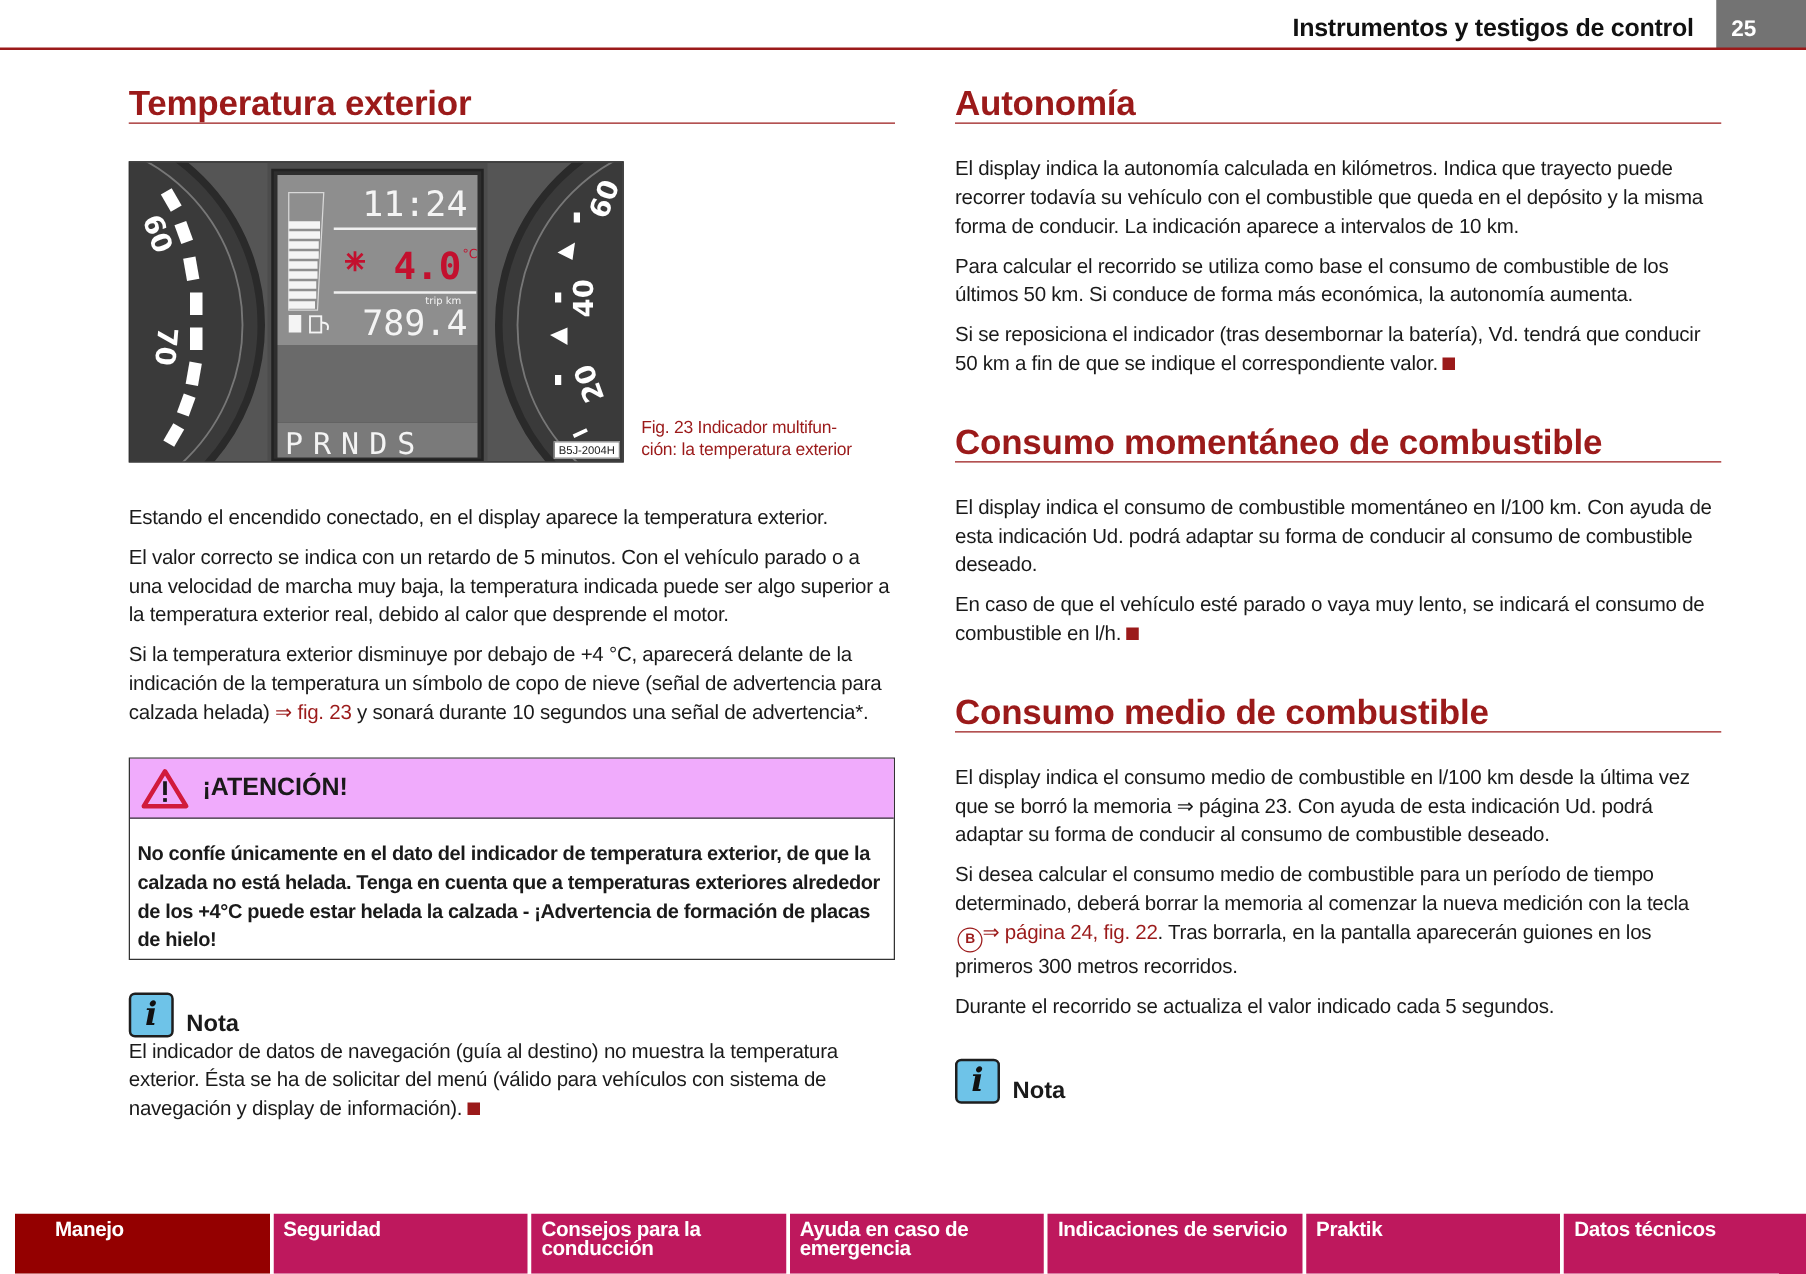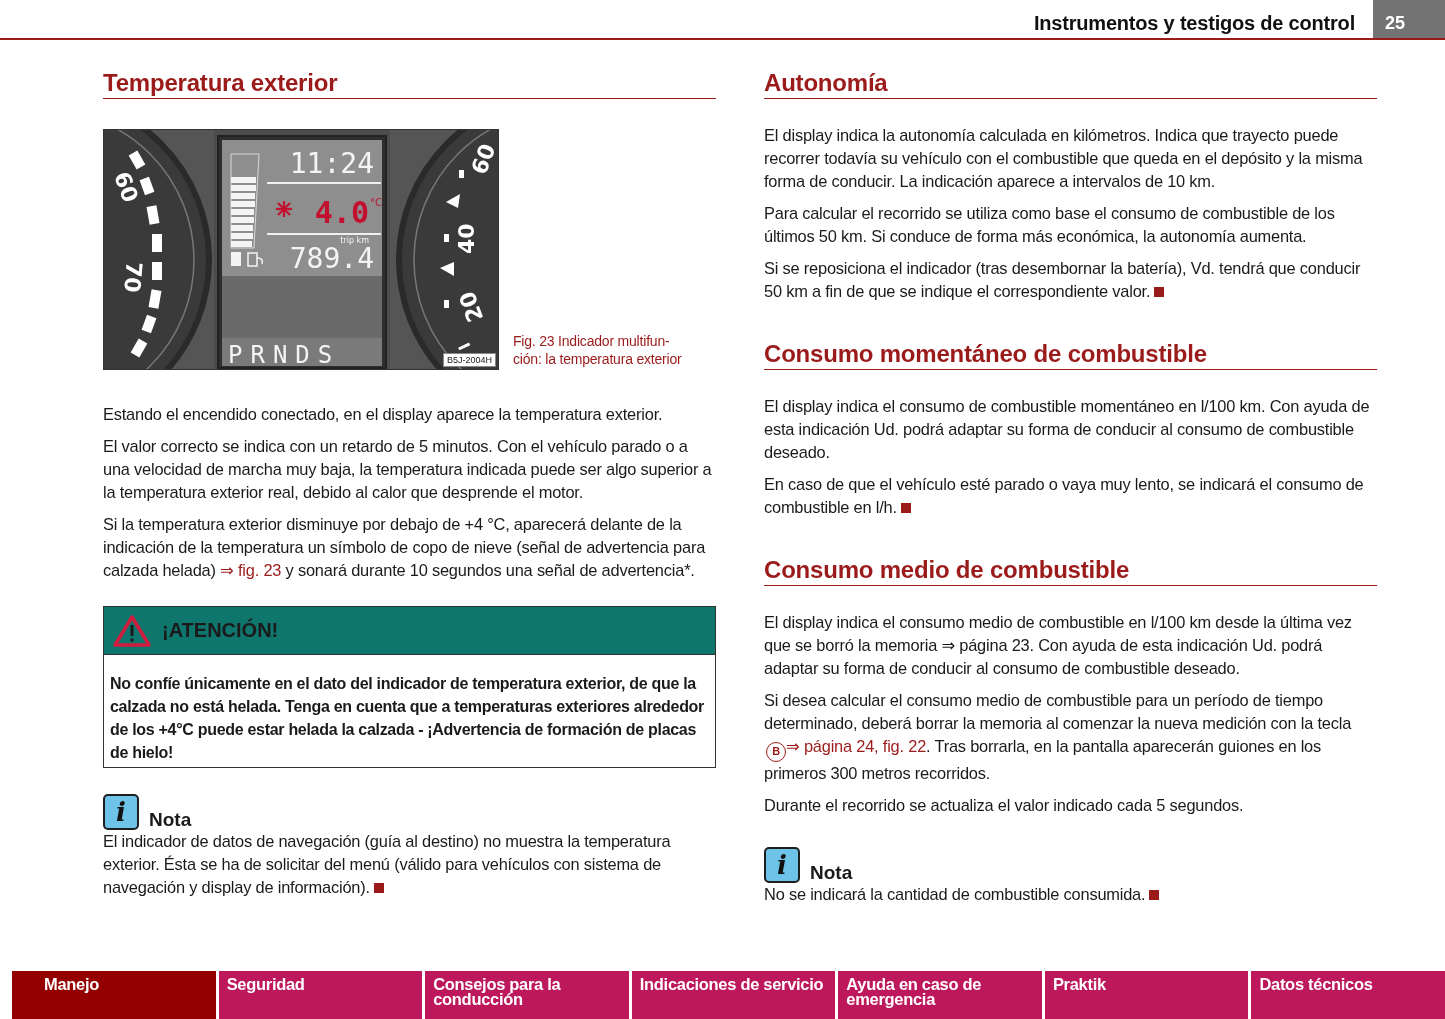--- a/index.html
+++ b/index.html
@@ -10,37 +10,37 @@
   .page-header { position: absolute; left: 0; top: 0; width: 1445px; height: 41px; }
   .header-rule { position: absolute; left: 0; top: 38px; width: 1445px; height: 2px; background: #9b1a1a; }
   .header-title { position: absolute; right: 90px; top: 12px; font-size: 20px; font-weight: bold; color: #111; letter-spacing: -0.2px; }
   .page-number { position: absolute; right: 0; top: 0; width: 72px; height: 40px; background: #737373; color: #fff; font-weight: bold; font-size: 18px; padding: 13px 0 0 12px; }
 
   
   .col { position: absolute; top: 70px; width: 613px; }
   .col-left { left: 103px; }
   .col-right { left: 764px; }
 
-  .section-title { color: #9b1a1a; font-weight: bold; font-size: 24px; letter-spacing: -0.2px; padding-bottom: 2px; border-bottom: 1.5px solid #9b1a1a; line-height: 26px; }
+  .section-title { color: #9b1a1a; font-weight: bold; font-size: 28px; letter-spacing: -0.2px; padding-bottom: 2px; border-bottom: 1.5px solid #9b1a1a; line-height: 26px; }
 
   .p { font-size: 16.4px; line-height: 23px; color: #1a1a1a; margin-bottom: 9px; letter-spacing: -0.2px; }
   .link { color: #9b1a1a; }
   .end-mark { display: inline-block; width: 10px; height: 10px; background: #9b1a1a; margin-left: 4px; vertical-align: 0px; }
   .key-b { display: inline-block; width: 20px; height: 20px; border: 1.5px solid #9b1a1a; border-radius: 50%; color: #9b1a1a; font-size: 11px; font-weight: bold; text-align: center; line-height: 17px; vertical-align: -3px; margin-left: 2px; }
 
   
   .figure-wrap { position: relative; margin-top: 30px; height: 240px; }
   .figure { position: absolute; left: 0; top: 0; width: 396px; height: 241px; border: 1px solid #333; background: #4a4a4a; overflow: hidden; }
   .figure svg { display: block; }
   .fig-code { position: absolute; right: 2px; bottom: 2px; background: #fff; color: #222; font-size: 9px; padding: 1px 3px; border: 1px solid #888; }
   .fig-caption { position: absolute; left: 410px; top: 203px; color: #9b1a1a; font-weight: normal; font-size: 14px; line-height: 18px; letter-spacing: -0.2px; }
 
   
   .warning-box { border: 1.5px solid #333; margin-top: 24px; }
-  .warning-head { background: #0f766e; height: 48px; border-bottom: 1.5px solid #333; display: flex; align-items: center; padding-left: 8px; }
+  .warning-head { background: #f0abfc; height: 48px; border-bottom: 1.5px solid #333; display: flex; align-items: center; padding-left: 8px; }
   .warning-head .title { font-weight: bold; font-size: 20px; margin-left: 10px; }
   .warning-body { padding: 17px 6px 3px 6px; font-weight: bold; font-size: 16px; line-height: 23px; letter-spacing: -0.3px; }
 
   
   .note-head { display: flex; align-items: flex-end; margin-top: 26px; }
   .info-icon { width: 36px; height: 36px; background: #6ec3e8; border: 2px solid #1e1e1e; border-radius: 5px; display: flex; align-items: center; justify-content: center; font-family: "DejaVu Serif", serif; font-weight: bold; font-style: italic; font-size: 26px; color: #111; }
   .note-title { font-weight: bold; font-size: 19px; margin-left: 10px; line-height: 20px; }
   .note-text { margin-top: 0px; }
 
   
@@ -194,24 +194,23 @@
     <p class="p">
       <span>Si desea calcular el consumo medio de combustible para un período de tiempo determinado, deberá borrar la memoria al comenzar la nueva medición con la tecla </span><span class="key-b">B</span><span class="link">⇒ página 24, fig. 22</span><span>. Tras borrarla, en la pantalla aparecerán guiones en los primeros 300 metros recorridos.</span>
     </p>
     <p class="p">Durante el recorrido se actualiza el valor indicado cada 5 segundos.</p>
   </div>
 
   <div class="note-head" style="margin-top: 30px;">
     <div class="info-icon">i</div>
     <div class="note-title">Nota</div>
   </div>
-  <p class="p note-text"><span>No se indicará la cantidad de combustible consumida.</span><span class="end-mark"></span></p>
 </div>
 
 <div class="footer">
   <div class="tab active" style="width: 204px;">Manejo</div>
   <div class="tab" style="width: 204px;">Seguridad</div>
   <div class="tab" style="width: 204px;">Consejos para la conducción</div>
+  <div class="tab" style="width: 204px;">Ayuda en caso de emergencia</div>
   <div class="tab" style="width: 204px;">Indicaciones de servicio</div>
-  <div class="tab" style="width: 204px;">Ayuda en caso de emergencia</div>
   <div class="tab" style="width: 204px;">Praktik</div>
   <div class="tab" style="width: 206px; margin-right: 0;">Datos técnicos</div>
 </div>
 
 </body></html>

